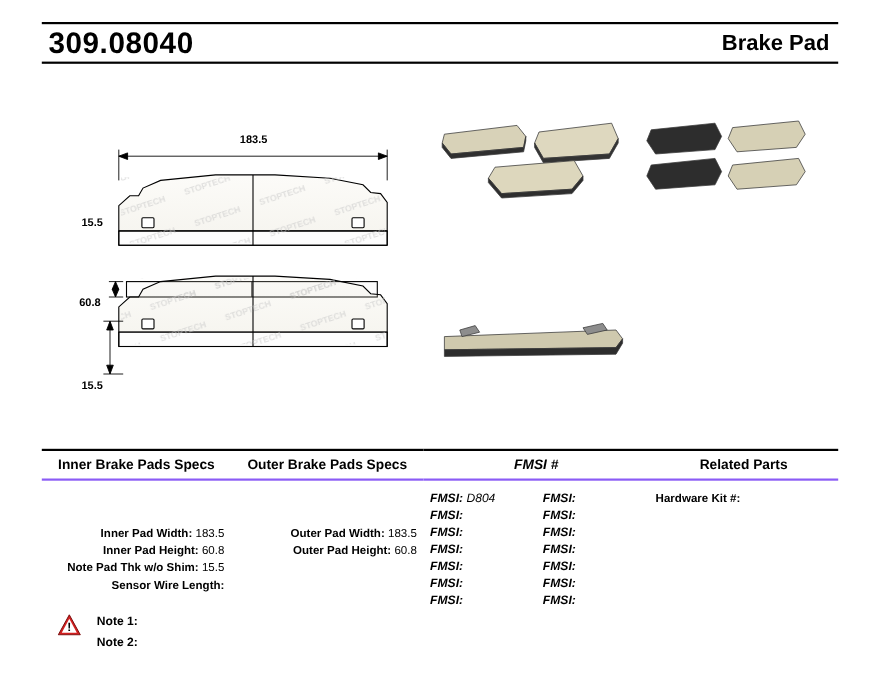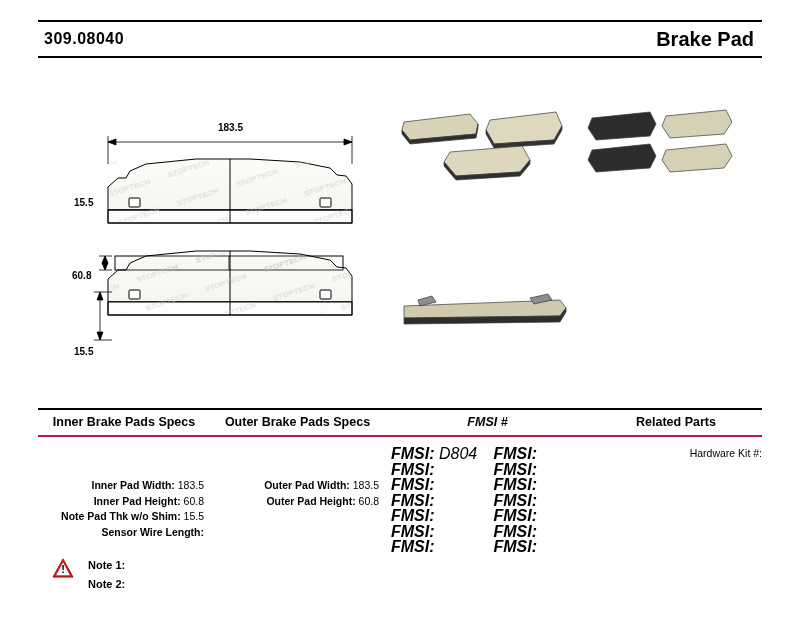--- a/index.html
+++ b/index.html
@@ -24,21 +24,21 @@
     width: 724px;
     height: 38px;
     border-top: 2px solid #000;
     border-bottom: 2px solid #000;
     display: flex;
     align-items: center;
     justify-content: space-between;
     box-sizing: border-box;
   }
   .part-number {
-    font-size: 16px;
+    font-size: 27px;
     font-weight: bold;
     letter-spacing: 0.5px;
     padding-left: 6px;
   }
   .doc-title {
     font-size: 20px;
     font-weight: bold;
     padding-right: 8px;
   }
 
@@ -71,21 +71,21 @@
   .tblcol {
     box-sizing: border-box;
   }
   .col-inner { width: 172px; }
   .col-outer { width: 175px; }
   .col-fmsi  { width: 205px; font-style: italic; }
   .col-rel   { width: 172px; }
 
   .tbl-head {
     border-top: 2px solid #000;
-    border-bottom: 2px solid #be185d;
+    border-bottom: 2px solid #8b5cf6;
     height: 25px;
     line-height: 25px;
     text-align: center;
     font-size: 12.5px;
     font-weight: bold;
   }
   .tbl-body {
     padding-top: 9px;
     font-size: 10.5px;
     margin-top: 32px;
@@ -95,36 +95,36 @@
     padding-right: 6px;
     line-height: 15.5px;
     white-space: nowrap;
   }
   .row-right .val { font-weight: normal; }
   .row-right .lbl { font-weight: bold; }
 
   .fmsi-body {
     display: flex;
     padding-top: 9px;
-    font-size: 16px;
+    font-size: 11px;
   }
   .fmsi-col { width: 50%; }
   .fmsi-line {
     line-height: 15.5px;
     padding-left: 6px;
     white-space: nowrap;
   }
   .fmsi-line .lbl { font-weight: bold; }
 
   .rel-body {
     padding-top: 9px;
     font-size: 10.5px;
     padding-left: 6px;
   }
-  .rel-line { line-height: 15.5px; font-weight: normal; text-align: right; }
+  .rel-line { line-height: 15.5px; font-weight: bold; }
 
   
   .notes {
     position: absolute;
     left: 52px;
     top: 556px;
     display: flex;
     align-items: flex-start;
   }
   .warn-icon { width: 22px; height: 20px; margin-right: 14px; margin-top: 2px; }

